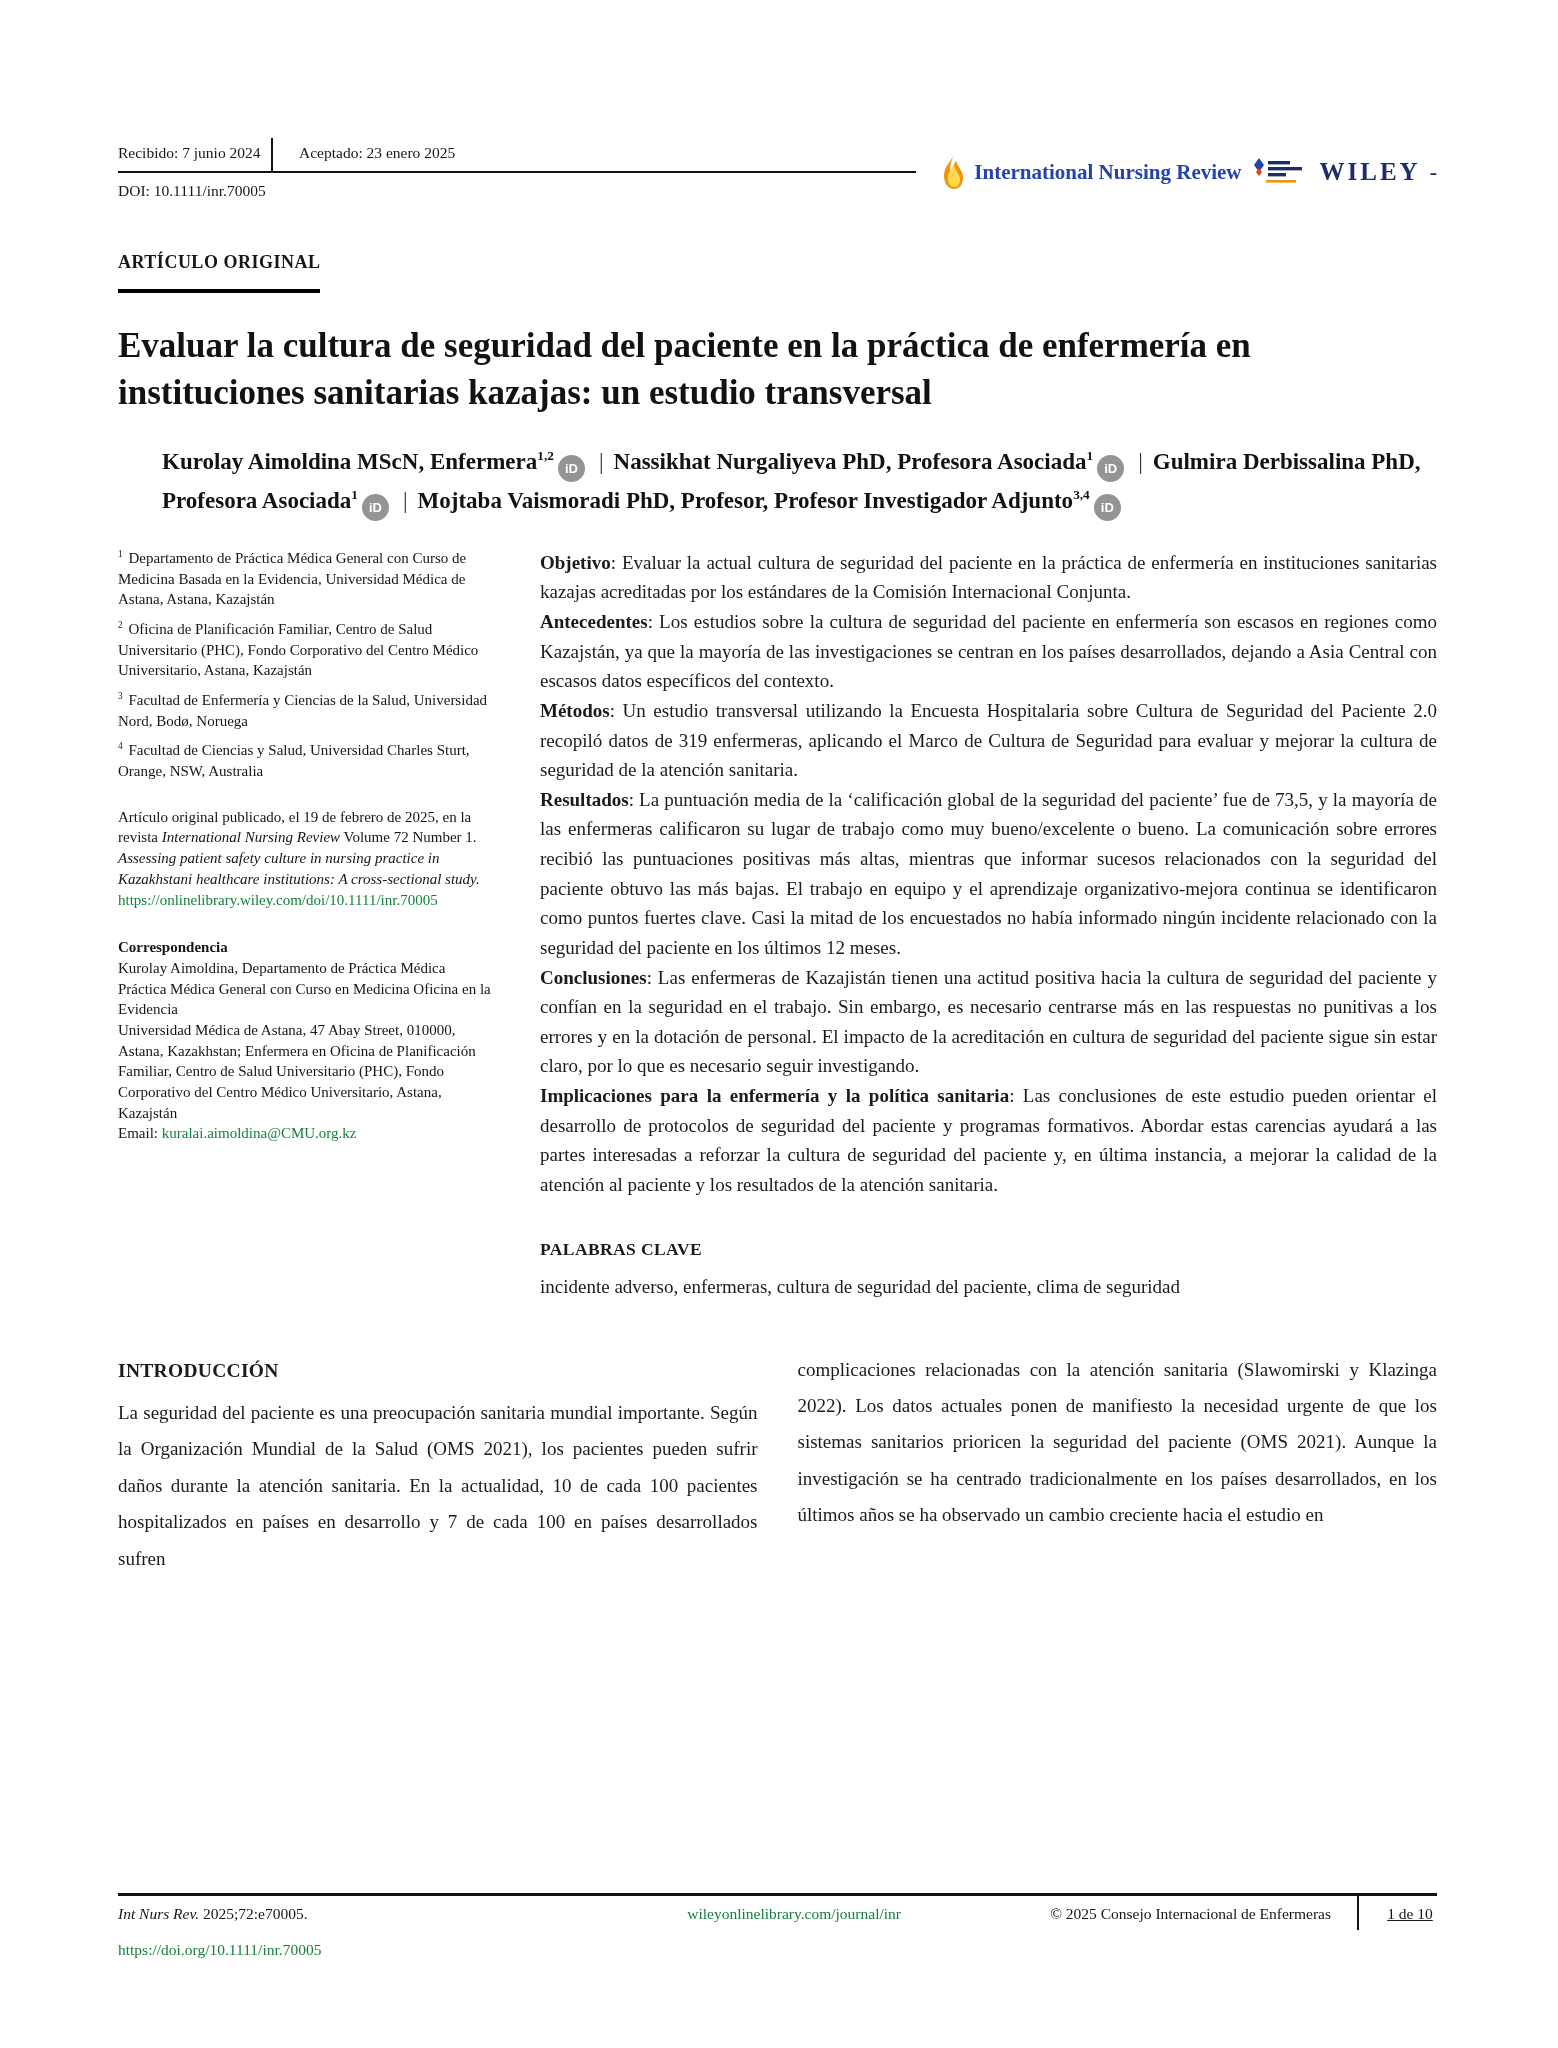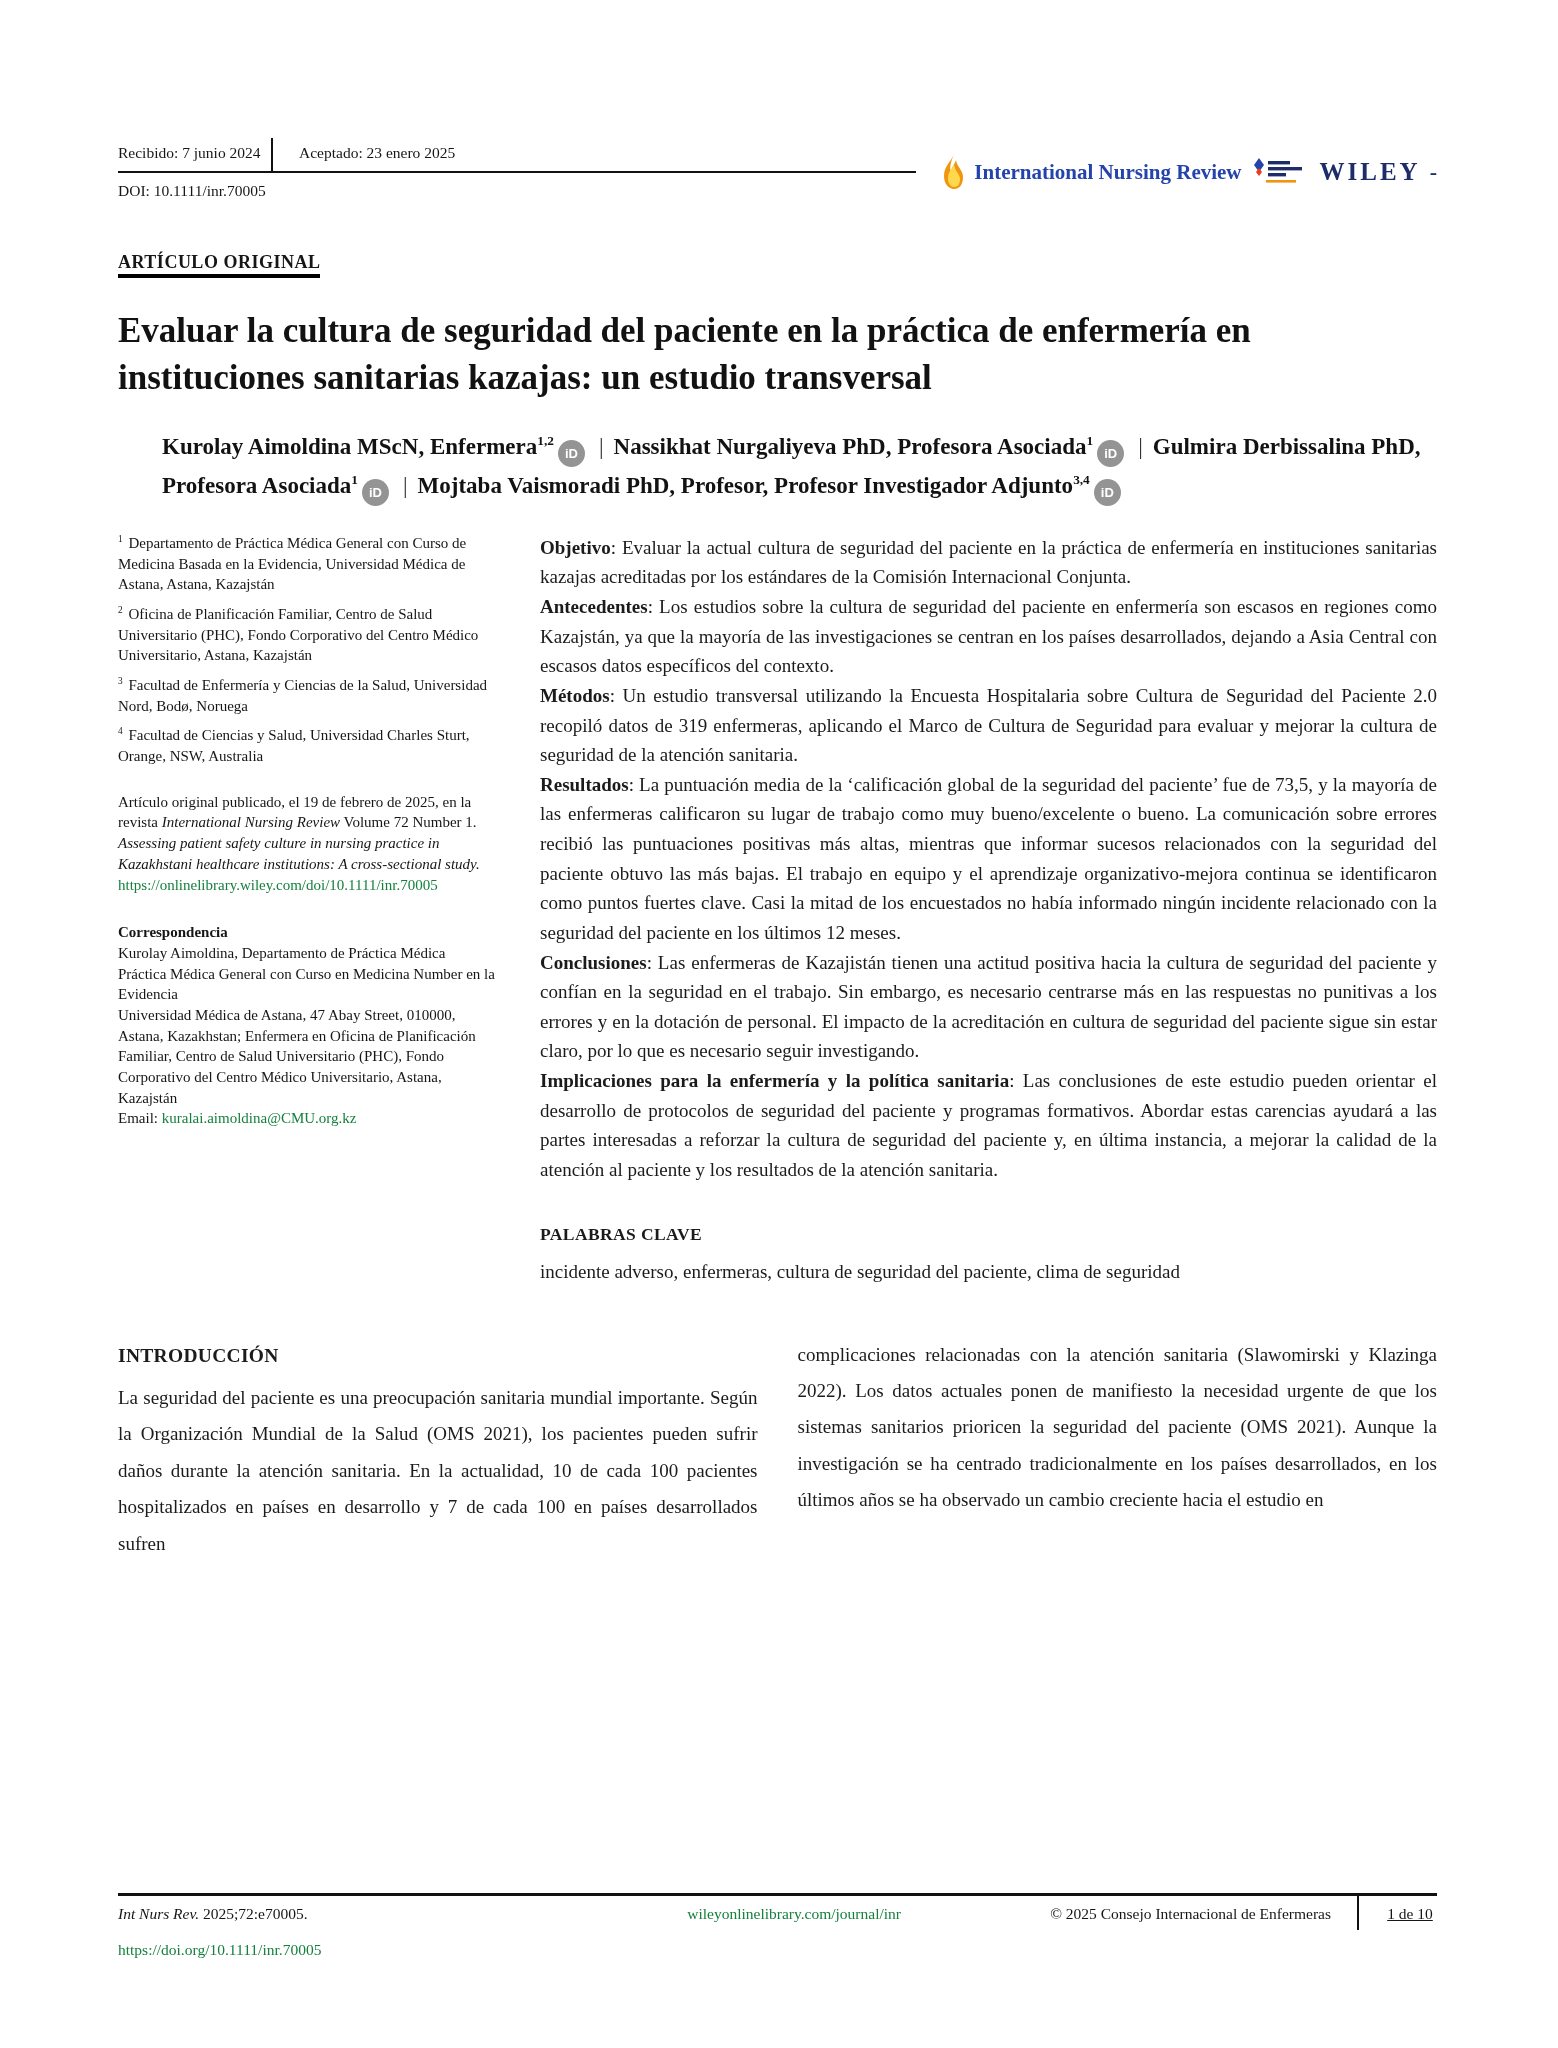--- a/index.html
+++ b/index.html
@@ -23,21 +23,21 @@
   .dates-divider { width: 2px; background: #111; margin-right: 26px; }
   .date-accepted { flex: 0 0 auto; }
   .header-logo { display: flex; align-items: center; gap: 9px; margin-bottom: -17px; padding-left: 26px; background:#fff; }
   .journal-name { color: #2543ac; font-weight: bold; font-size: 21px; white-space: nowrap; }
   .wiley { color: #1c2d69; font-weight: bold; font-size: 25px; letter-spacing: 3px; white-space: nowrap; }
   .wiley-dash { color: #1c2d69; font-weight: bold; font-size: 22px; }
   .doi-row { margin-top: 9px; font-size: 15.5px; }
 
   
   .article-label { display: inline-block; margin-top: 52px; font-size: 18px; font-weight: bold;
-                   letter-spacing: 0.5px; border-bottom: 4.5px solid #000; padding-bottom: 1px; }
+                   letter-spacing: 0.5px; border-bottom: 4.5px solid #000; padding-bottom: 16px; }
   .title { margin-top: 30px; font-size: 35px; font-weight: bold; line-height: 1.34; color:#121212; }
   .authors { margin-top: 26px; font-size: 23px; font-weight: bold; line-height: 1.62; color:#121212;margin-left:44px; }
   .authors sup { font-size: 0.58em; }
   .author-sep { font-weight: normal; color: #333; padding: 0 10px; }
   .orcid {
     display: inline-flex; align-items: center; justify-content: center;
     width: 27px; height: 27px; border-radius: 50%;
     background: #949494; color: #fff;
     font-family: "Liberation Sans", sans-serif; font-size: 13px; font-weight: bold;
     margin: 0 4px; vertical-align: -4px; user-select: none;
@@ -132,21 +132,21 @@
 
         <div class="pub-note">
           <span id="pub-note-parts"><span>Artículo original publicado, el 19 de febrero de 2025, en la revista </span><span class="it">International Nursing Review</span><span> Volume 72 Number 1. </span><span class="it">Assessing patient safety culture in nursing practice in Kazakhstani healthcare institutions: A cross-sectional study.</span></span>
           <a class="link" href="#" id="pub-note-link">https://onlinelibrary.wiley.com/doi/10.1111/inr.70005</a>
         </div>
 
         <div class="corr">
           <p class="corr-heading">Correspondencia</p>
           <div id="corr-lines">
               <p>Kurolay Aimoldina, Departamento de Práctica Médica</p>
-              <p>Práctica Médica General con Curso en Medicina Number en la Evidencia</p>
+              <p>Práctica Médica General con Curso en Medicina Oficina en la Evidencia</p>
               <p>Universidad Médica de Astana, 47 Abay Street, 010000, Astana, Kazakhstan; Enfermera en Oficina de Planificación Familiar, Centro de Salud Universitario (PHC), Fondo Corporativo del Centro Médico Universitario, Astana, Kazajstán</p>
             </div>
           <p>
             <span>Email: </span><a class="link" href="#">kuralai.aimoldina@CMU.org.kz</a>
           </p>
         </div>
       </div>
 
       <div class="abstract">
         <div id="abs-sections">

